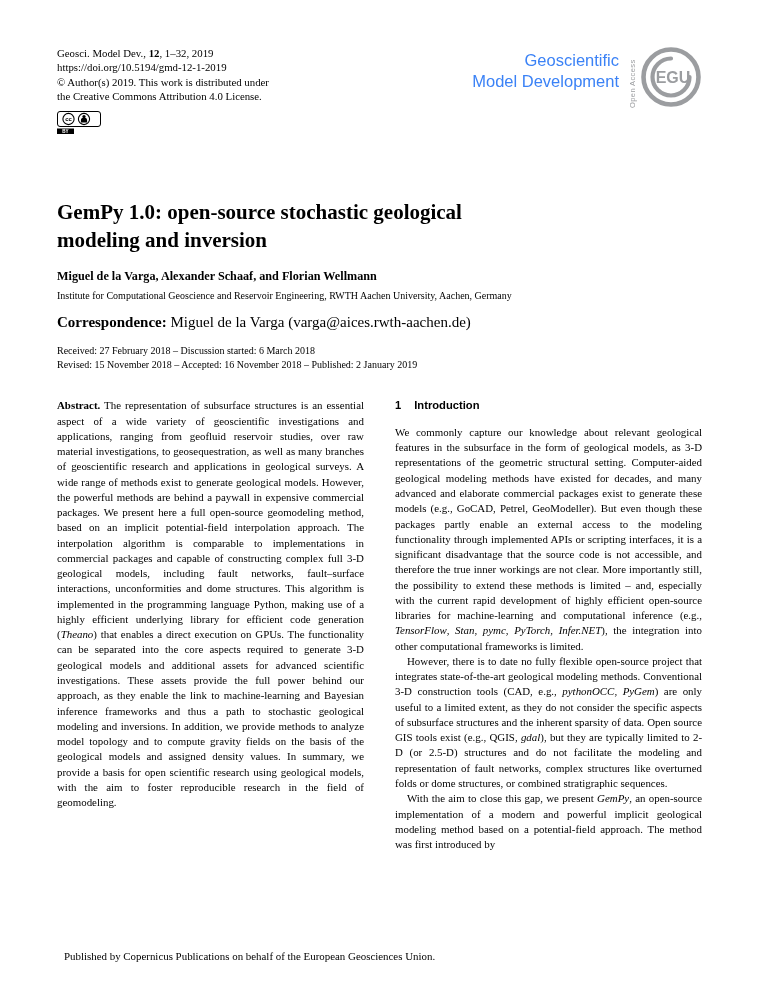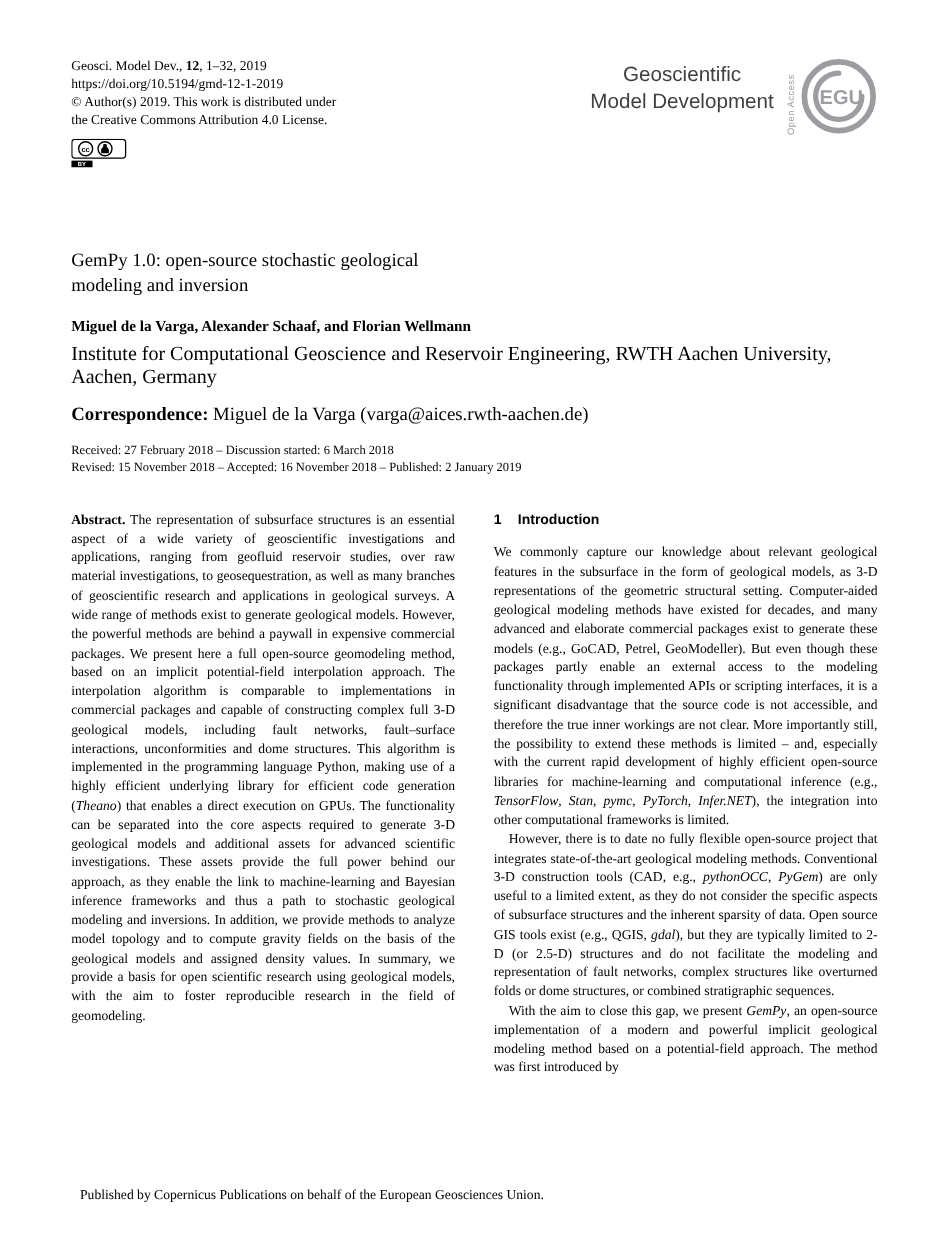--- a/index.html
+++ b/index.html
@@ -15,42 +15,42 @@
     padding: 46px 57px 0 57px;
     overflow: hidden;
   }
   
   .header { display: flex; justify-content: space-between; align-items: flex-start; }
   .citation { font-size: 10.8px; line-height: 1.34; }
   .citation .doi { color: #000; }
   .cc-badge { margin-top: 7px; display: inline-block; cursor: pointer; }
   .brand { display: flex; align-items: flex-start; }
   .journal-name {
-    text-align: center;
+    text-align: right;
     font-family: "Liberation Sans", sans-serif;
     font-size: 16.5px; line-height: 1.28;
-    color: #404040;
+    color: #3b82f6;
     margin-top: 4px;
   }
   .open-access {
     writing-mode: vertical-rl;
     transform: rotate(180deg);
     font-family: "Liberation Sans", sans-serif;
     font-size: 7.5px; letter-spacing: 0.4px;
     color: #9b9da0;
     height: 62px; margin: 0 3px 0 9px;
   }
   .egu-logo { width: 62px; height: 62px; }
   
   .title {
     margin: 62px 0 0 0;
-    font-size: 15px; font-weight: normal; line-height: 1.3;
+    font-size: 21px; font-weight: bold; line-height: 1.3;
   }
   .authors { margin-top: 15px; font-size: 12.2px; font-weight: bold; }
-  .affiliation { margin-top: 6px; font-size: 16px; }
+  .affiliation { margin-top: 6px; font-size: 10px; }
   .correspondence { margin-top: 13px; font-size: 15px; }
   .correspondence .label { font-weight: bold; }
   .dates { margin-top: 13px; font-size: 10px; line-height: 1.42; }
   
   .columns { display: flex; gap: 31px; margin-top: 26px; }
   .col { width: 312px; font-size: 10.9px; line-height: 1.4; text-align: justify; }
   .col p { margin: 0; }
   .col p.indent { text-indent: 12px; }
   .section-heading {
     font-family: Liberation Sans, sans-serif;

